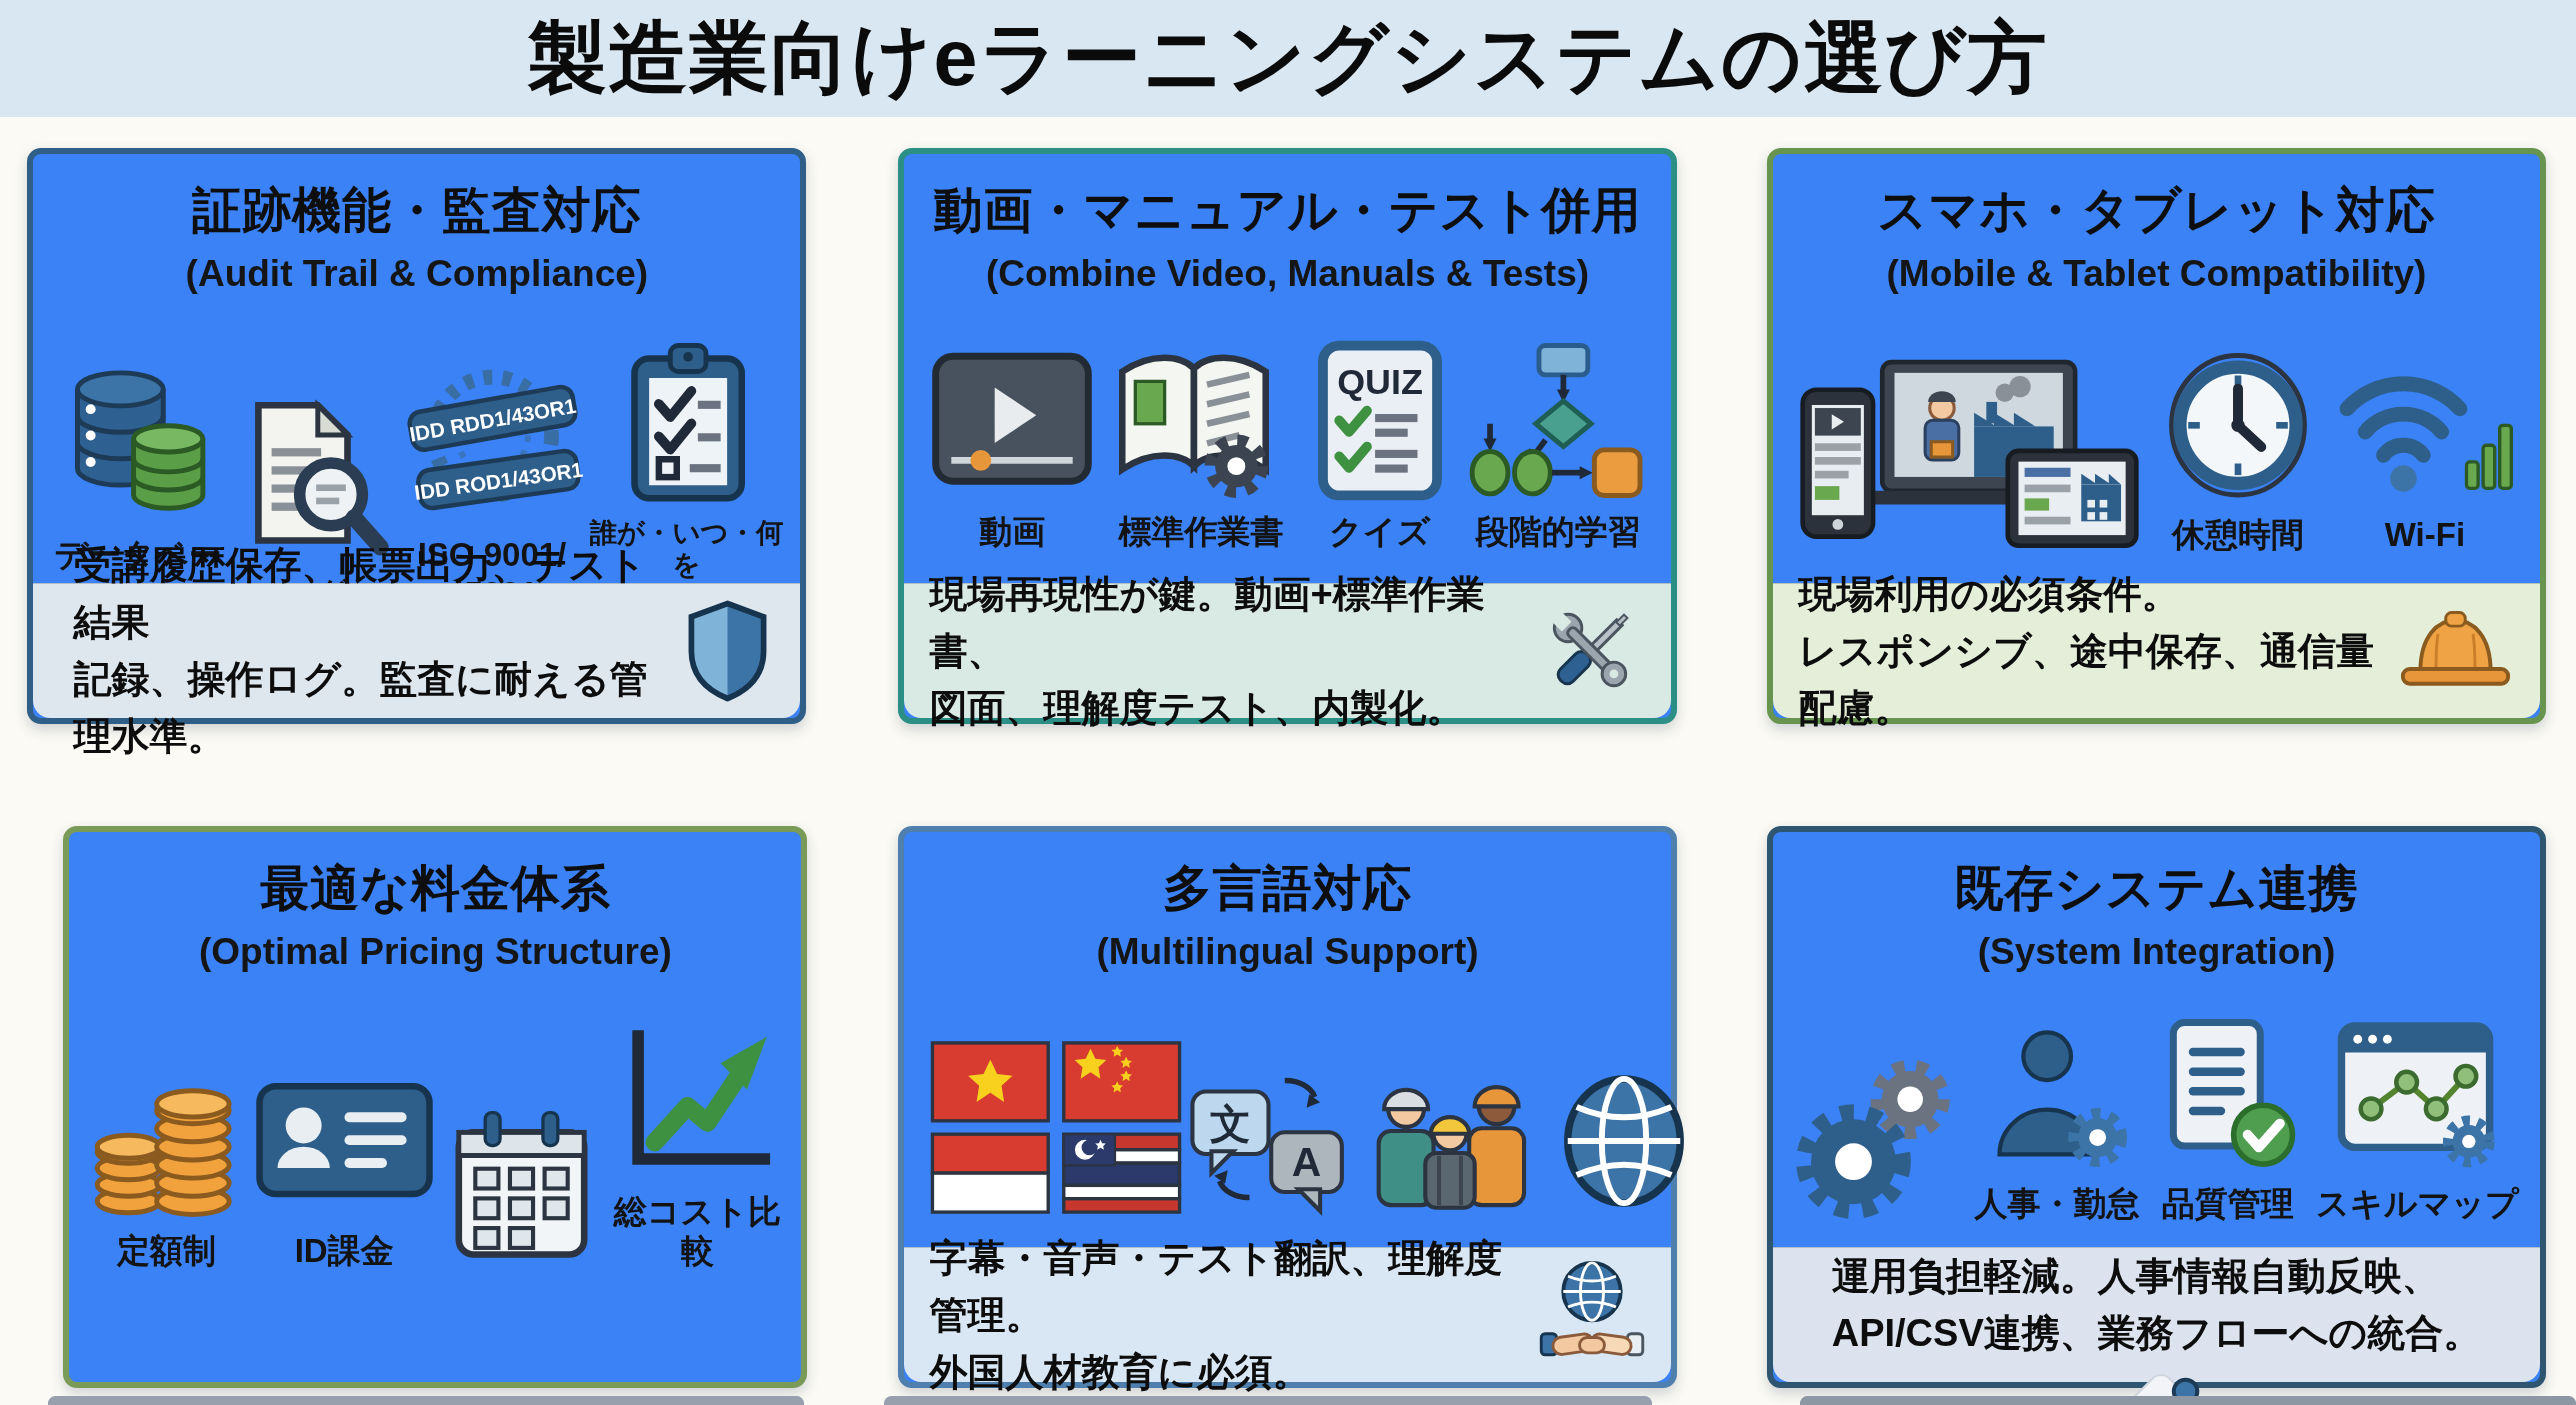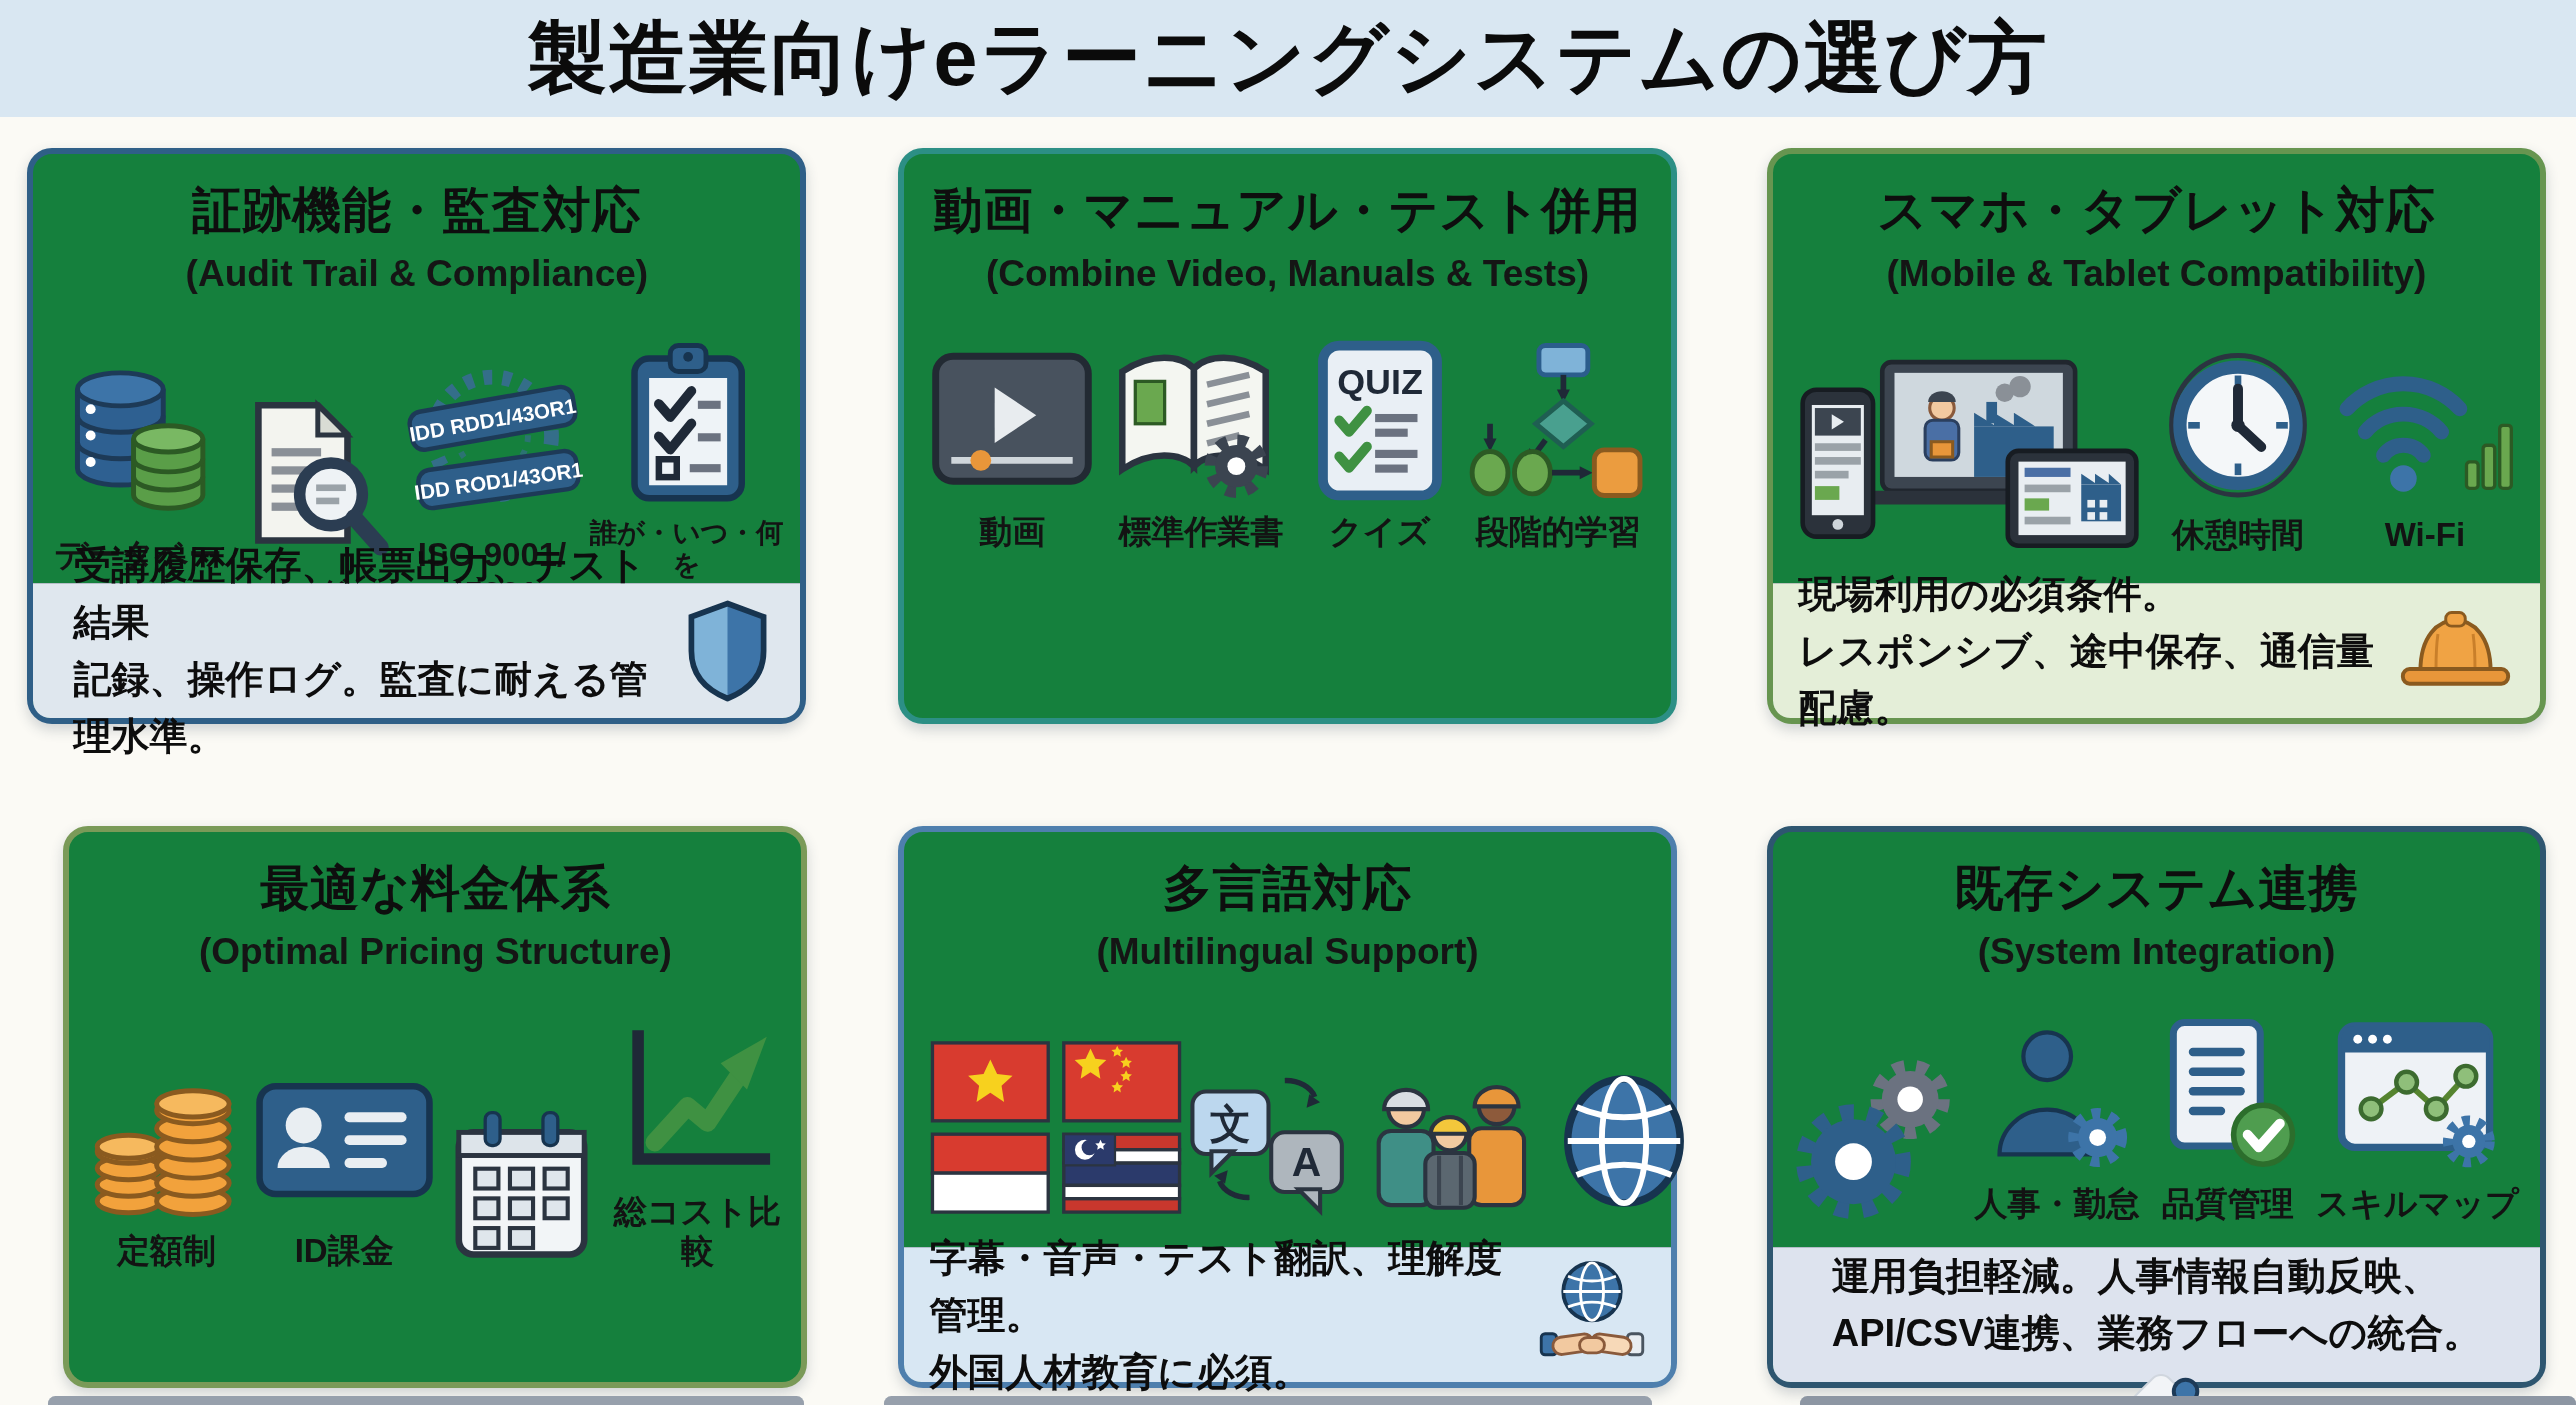--- a/index.html
+++ b/index.html
@@ -8,22 +8,22 @@
     background:#fbfaf5;
     font-family:"Liberation Sans","DejaVu Sans",sans-serif;
     color:#111;
   }
   .titlebar{
     position:absolute;left:0;top:0;width:2576px;height:117px;
     background:#d9e7f2;display:flex;align-items:center;justify-content:center;
   }
   .titlebar h1{margin:8px;font-size:79px;font-weight:bold;color:#0b0b0b;letter-spacing:1.8px;}
   .card{
-    position:absolute;background:#15803d;border:6.4px solid #555;
-    border-radius:25px;box-sizing:border-box;
+    position:absolute;background:#3b82f6;border:6.4px solid #555;
+    border-radius:14px;box-sizing:border-box;
     box-shadow:0 5.5px 12.8px rgba(40,60,80,.20);
   }
   .c1{left:27.4px;top:148px;width:779px;height:576px;}
   .c2{left:898px;top:148px;width:779px;height:576px;}
   .c3{left:1767px;top:148px;width:779px;height:576px;}
   .c4{left:27.4px;top:826px;width:744px;height:562px;margin-left:36px;}
   .c5{left:898px;top:826px;width:779px;height:562px;}
   .c6{left:1767px;top:826px;width:779px;height:562px;}
   .card-head{text-align:center;margin-top:24px;}
   .jp{font-size:49px;font-weight:bold;letter-spacing:0.9px;color:#0e0e0e;}
@@ -207,20 +207,40 @@
         <polygon points="38,67 45,72 36,76" fill="#1f2937"></polygon>
         <ellipse cx="14" cy="82" rx="11" ry="13" fill="#6aa84f" stroke="#2c5a24" stroke-width="3"></ellipse>
         <ellipse cx="40" cy="82" rx="11" ry="13" fill="#6aa84f" stroke="#2c5a24" stroke-width="3"></ellipse>
         <line x1="52" y1="82" x2="70" y2="82" stroke="#1f2937" stroke-width="3.5"></line>
         <polygon points="69,78 69,86 77,82" fill="#1f2937"></polygon>
         <rect x="78" y="68" width="28" height="28" rx="6" fill="#eb9c3f" stroke="#8a5a1f" stroke-width="3"></rect>
       </svg>
       <div class="ilabel">段階的学習</div>
     </div>
   </div>
+  <div class="strip" style="background-color: rgb(217, 233, 227);">
+    <div class="note">
+      <div>現場再現性が鍵。動画+標準作業書、</div>
+      <div>図面、理解度テスト、内製化。</div>
+    </div>
+    <svg width="108" height="108" viewBox="0 0 110 110">
+      <g transform="rotate(45 55 55)">
+        <rect x="51" y="14" width="8" height="48" fill="#b8c0c8" stroke="#4a5560" stroke-width="3"></rect>
+        <rect x="52.5" y="5" width="5" height="11" fill="#b8c0c8" stroke="#4a5560" stroke-width="2"></rect>
+        <rect x="46" y="60" width="18" height="38" rx="8" fill="#2e6091" stroke="#17344f" stroke-width="3"></rect>
+      </g>
+      <g transform="rotate(-45 55 55)">
+        <circle cx="55" cy="22" r="14" fill="#9aa5ad" stroke="#4a5560" stroke-width="3"></circle>
+        <rect x="48" y="4" width="14" height="16" fill="#d9e9e3"></rect>
+        <rect x="50" y="24" width="10" height="56" rx="4" fill="#9aa5ad" stroke="#4a5560" stroke-width="3"></rect>
+        <circle cx="55" cy="88" r="12" fill="#9aa5ad" stroke="#4a5560" stroke-width="3"></circle>
+        <circle cx="55" cy="88" r="4.5" fill="#d9e9e3"></circle>
+      </g>
+    </svg>
+  </div>
 </div>
 
 <div class="card c3" style="border-color: rgb(103, 149, 80);">
   <div class="card-head">
     <div class="jp">スマホ・タブレット対応</div>
     <div class="en">(Mobile &amp; Tablet Compatibility)</div>
   </div>
   <div class="irow">
     <div class="icell">
       <svg width="353" height="199" viewBox="0 0 230 130">

